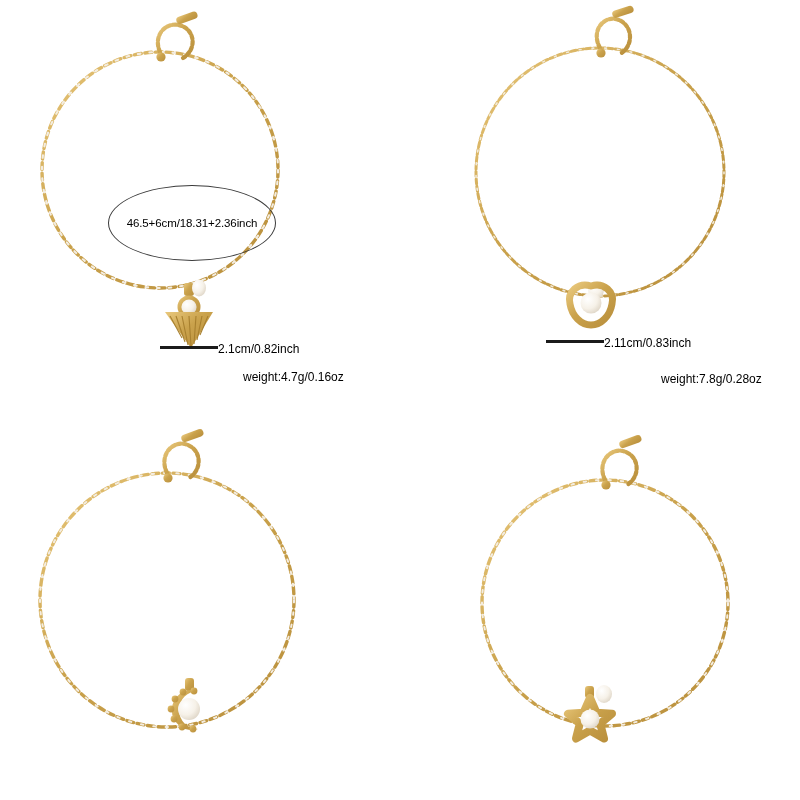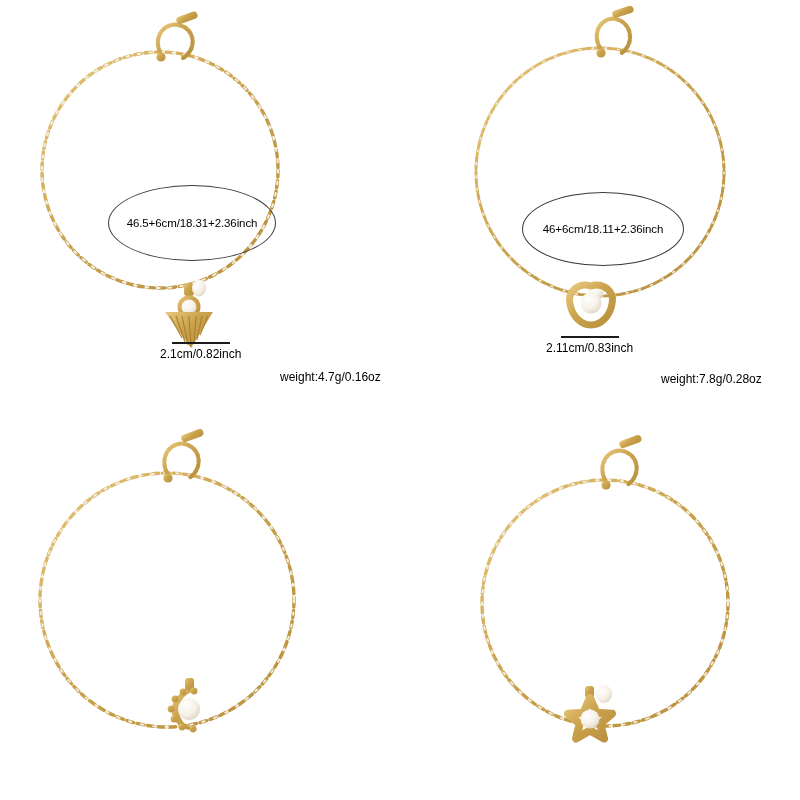--- a/index.html
+++ b/index.html
@@ -51,21 +51,21 @@
     font-size: 11.5px;
     color: #000000;
     white-space: nowrap;
     letter-spacing: -0.1px;
   }
 
   
   .width-block {
     position: absolute;
     display: flex;
-    flex-direction: column;
+    flex-direction: row;
     align-items: center;
   }
   .width-rule {
     width: 58px;
     height: 2.4px;
     background: #1b1b1b;
     margin-bottom: 3px;
   }
   .width-text {
     font-size: 12px;
@@ -131,21 +131,21 @@
 
     <div class="length-callout" style="left:108px; top:185px; width:166px; height:74px;">
       <span class="length-text">46.5+6cm/18.31+2.36inch</span>
     </div>
 
     <div class="width-block" style="left:160px; top:342px;">
       <div class="width-rule"></div>
       <span class="width-text">2.1cm/0.82inch</span>
     </div>
 
-    <span class="weight-text" style="left:243px; top:370px;margin-left:37px;">weight:4.7g/0.16oz</span>
+    <span class="weight-text" style="left:243px; top:370px;">weight:4.7g/0.16oz</span>
   </div>
 
   <div class="quadrant q-tr">
     <svg class="necklace-svg" viewBox="0 0 400 400">
       <ellipse cx="200" cy="172" rx="124" ry="124" fill="none" stroke="url(#goldA)" stroke-width="3" stroke-dasharray="5 2.4" stroke-linecap="round"></ellipse>
       <ellipse cx="200" cy="172" rx="124" ry="124" fill="none" stroke="#f1e9da" stroke-width="1.6" stroke-dasharray="1.8 11" stroke-linecap="round"></ellipse>
 
       <path d="M200 48 C 190 30, 205 14, 219 20 C 233 26, 234 46, 220 54" fill="none" stroke="url(#goldA)" stroke-width="4.2" stroke-dasharray="3.6 2.2" stroke-linecap="round"></path>
       <rect x="212" y="8" width="22" height="7.5" rx="3.6" transform="rotate(-18 223 12)" fill="url(#goldA)"></rect>
       <circle cx="201" cy="53" r="4.6" fill="url(#goldA)"></circle>
@@ -155,23 +155,20 @@
       <g transform="translate(191,306)">
         <path d="M0 -20
                  C 13 -24, 24 -14, 21 -2
                  C 19 10, 10 19, 0 19
                  C -10 19, -19 10, -21 -2
                  C -24 -14, -13 -24, 0 -20 Z" fill="none" stroke="url(#goldA)" stroke-width="7" stroke-linejoin="round"></path>
         <circle cx="0" cy="-3" r="10.5" fill="url(#pearlA)"></circle>
       </g>
     </svg>
 
-    <div class="length-callout" style="left:122px; top:192px; width:160px; height:72px;">
-      <span class="length-text">46+6cm/18.11+2.36inch</span>
-    </div>
 
     <div class="width-block" style="left:146px; top:336px;">
       <div class="width-rule"></div>
       <span class="width-text">2.11cm/0.83inch</span>
     </div>
 
     <span class="weight-text" style="left:261px; top:372px;">weight:7.8g/0.28oz</span>
   </div>
 
   <div class="quadrant q-bl">

